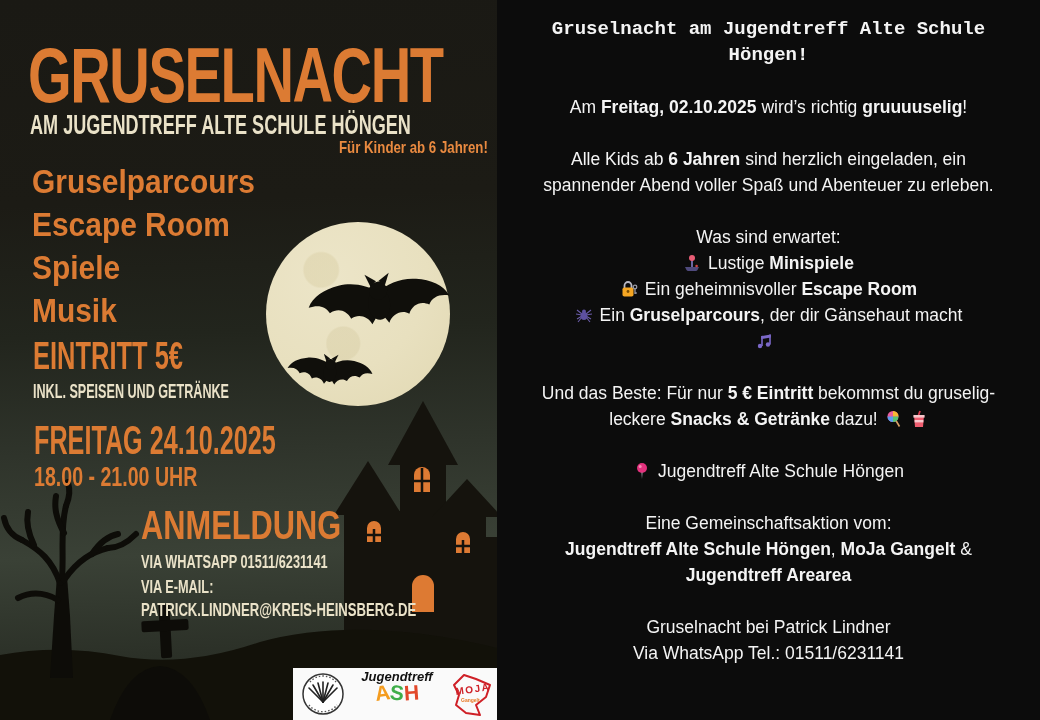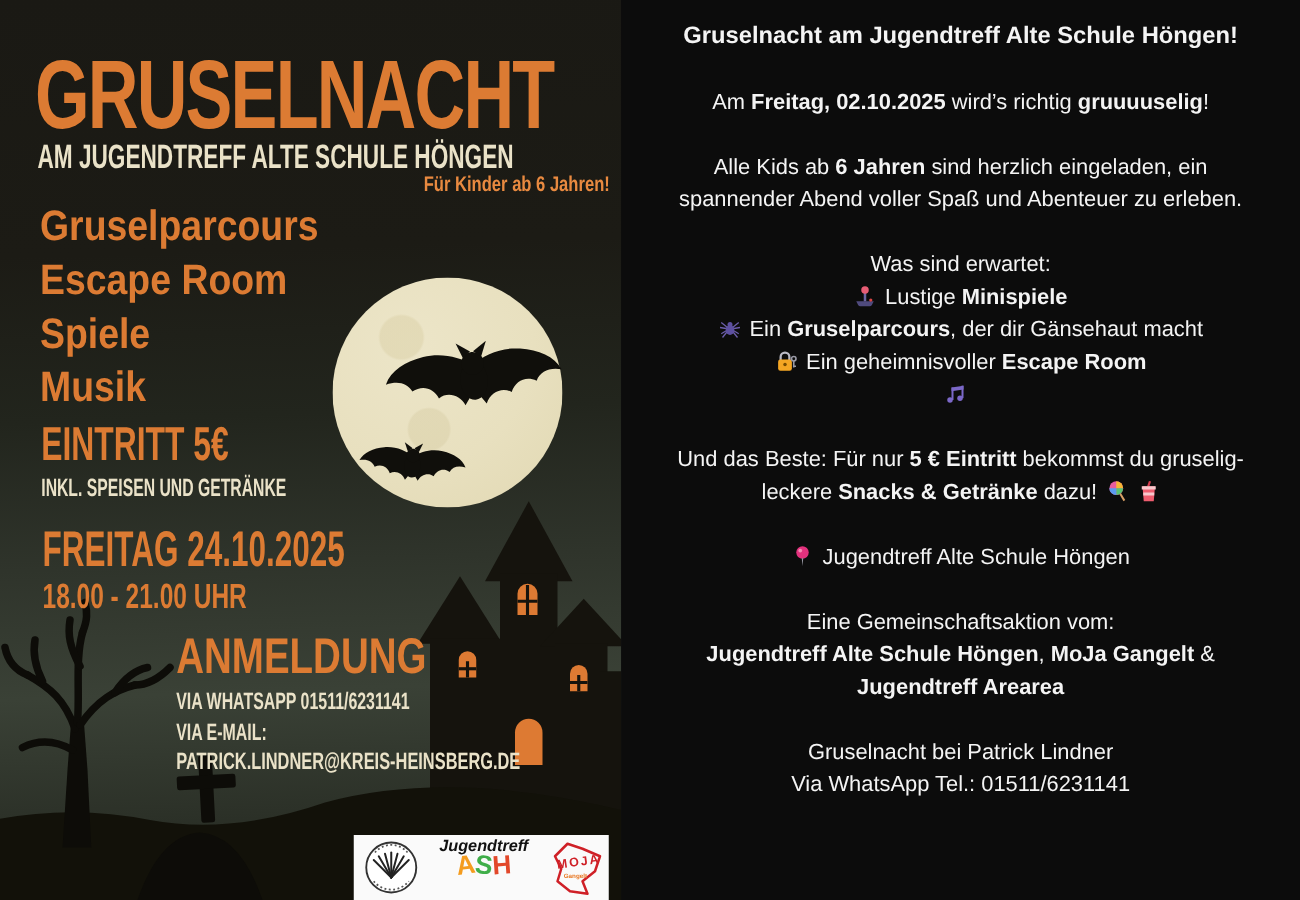--- a/index.html
+++ b/index.html
@@ -34,39 +34,39 @@
   .features{left:32px;top:160px;font-size:34px;line-height:43px;transform:scaleX(.88);}
   .price-title{left:33px;top:337px;font-size:38px;transform:scaleX(.67);}
   .price-sub{left:33px;top:381px;font-size:20px;transform:scaleX(.63);}
   .date-line{left:34px;top:420px;font-size:40px;transform:scaleX(.63);}
   .time-line{left:34px;top:463px;font-size:28px;transform:scaleX(.70);}
   .signup-title{left:141px;top:505px;font-size:40px;transform:scaleX(.77);}
   .signup-l1{left:141px;top:552px;font-size:19px;transform:scaleX(.67);}
   .signup-l2{left:141px;top:577px;font-size:19px;transform:scaleX(.67);}
   .signup-l3{left:141px;top:600px;font-size:19px;transform:scaleX(.69);}
   
-  .logo-strip{position:absolute;left:283px;top:668px;width:204px;height:52px;background:#fafafa;}
+  .logo-strip{position:absolute;left:293px;top:668px;width:204px;height:52px;background:#fafafa;}
   .stamp{position:absolute;left:8px;top:4px;width:44px;height:44px;}
   .ash{position:absolute;left:60px;top:1px;width:88px;text-align:center;color:#111;}
   .ash-script{font-size:13px;font-weight:bold;font-style:italic;line-height:15px;}
   .ash-letters{line-height:20px;margin-top:-1px;}
   .ash-letters span{display:inline-block;font-size:21px;font-weight:bold;}
   .ash-a{color:#f49c1f;transform:rotate(-8deg);}
   .ash-s{color:#3fae49;transform:rotate(6deg);}
   .ash-h{color:#e2482a;transform:rotate(-4deg);}
   .moja{position:absolute;left:153px;top:3px;width:46px;height:46px;}
   
   .right{
     position:absolute;left:497px;top:0;width:543px;height:720px;background:#0c0c0c;
     color:#f4f4f4;text-align:center;box-sizing:border-box;padding:16px 30px 0;
     font-size:17.5px;line-height:26px;
   }
   .right .blk{margin:0 0 26px;}
   .right .blk.last{margin-bottom:0;}
-  .r-title{font-size:19px;font-weight:bold;}
+  .r-title{font-size:19px;font-weight:bold;font-family:Liberation Mono, monospace;}
   .b{font-weight:bold;}
   .em{display:inline-block;width:18px;height:18px;vertical-align:-3px;}
   .em.lead{margin-right:7px;}
   .em.trail{margin-left:7px;}
 </style>
 </head>
 <body>
 
 <div class="poster">
 
@@ -209,37 +209,37 @@
     <div>
       <svg class="em lead" viewBox="0 0 18 18">
           <path d="M2,13 h14 l-1.5,3 a2,2 0 0 1 -1.8,1 H5.3 a2,2 0 0 1 -1.8,-1 Z" fill="#4f4a7d"></path>
           <rect x="8" y="5" width="2" height="8" fill="#6c66a3"></rect>
           <circle cx="9" cy="4" r="3" fill="#e85d75"></circle>
           <circle cx="13.6" cy="12" r="1.3" fill="#d64545"></circle>
         </svg><span><span>Lustige </span><span class="b">Minispiele</span></span>
     </div>
     <div>
       <svg class="em lead" viewBox="0 0 18 18">
+          <path d="M4.5,8 v-2.5 a3.5,3.5 0 0 1 7,0 V8" fill="none" stroke="#b9b9c4" stroke-width="1.8"></path>
+          <rect x="2.5" y="7.5" width="11" height="9" rx="1.8" fill="#f5a623"></rect>
+          <circle cx="8" cy="11.5" r="1.4" fill="#7a4d00"></circle>
+          <circle cx="15" cy="7" r="1.8" fill="none" stroke="#9a9aa6" stroke-width="1.3"></circle>
+          <line x1="15" y1="8.8" x2="15" y2="14" stroke="#9a9aa6" stroke-width="1.3"></line>
+          <line x1="15" y1="13" x2="16.8" y2="13" stroke="#9a9aa6" stroke-width="1.3"></line>
+        </svg><span><span>Ein geheimnisvoller </span><span class="b">Escape Room</span></span>
+    </div>
+    <div>
+      <svg class="em lead" viewBox="0 0 18 18">
           <g stroke="#6a5ca8" stroke-width="1.1" fill="none">
             <path d="M7,8 L2,4 M7,9 L1,8 M7,10 L2,13 M7,11 L3,16"></path>
             <path d="M11,8 L16,4 M11,9 L17,8 M11,10 L16,13 M11,11 L15,16"></path>
           </g>
           <ellipse cx="9" cy="10" rx="3.4" ry="4" fill="#5d50a0"></ellipse>
           <circle cx="9" cy="5.5" r="2" fill="#5d50a0"></circle>
         </svg><span><span>Ein </span><span class="b">Gruselparcours</span><span>, der dir Gänsehaut macht</span></span>
-    </div>
-    <div>
-      <svg class="em lead" viewBox="0 0 18 18">
-          <path d="M4.5,8 v-2.5 a3.5,3.5 0 0 1 7,0 V8" fill="none" stroke="#b9b9c4" stroke-width="1.8"></path>
-          <rect x="2.5" y="7.5" width="11" height="9" rx="1.8" fill="#f5a623"></rect>
-          <circle cx="8" cy="11.5" r="1.4" fill="#7a4d00"></circle>
-          <circle cx="15" cy="7" r="1.8" fill="none" stroke="#9a9aa6" stroke-width="1.3"></circle>
-          <line x1="15" y1="8.8" x2="15" y2="14" stroke="#9a9aa6" stroke-width="1.3"></line>
-          <line x1="15" y1="13" x2="16.8" y2="13" stroke="#9a9aa6" stroke-width="1.3"></line>
-        </svg><span><span>Ein geheimnisvoller </span><span class="b">Escape Room</span></span>
     </div>
     <div>
       <svg class="em lead" viewBox="0 0 18 18">
           <g fill="#7b68c8">
             <circle cx="4" cy="14" r="2.2"></circle>
             <circle cx="12" cy="12.5" r="2.2"></circle>
             <rect x="5.2" y="4" width="1.6" height="10"></rect>
             <rect x="13.2" y="2.5" width="1.6" height="10"></rect>
             <path d="M5.2,4 L14.8,2.5 L14.8,5.5 L5.2,7 Z"></path>
           </g>

